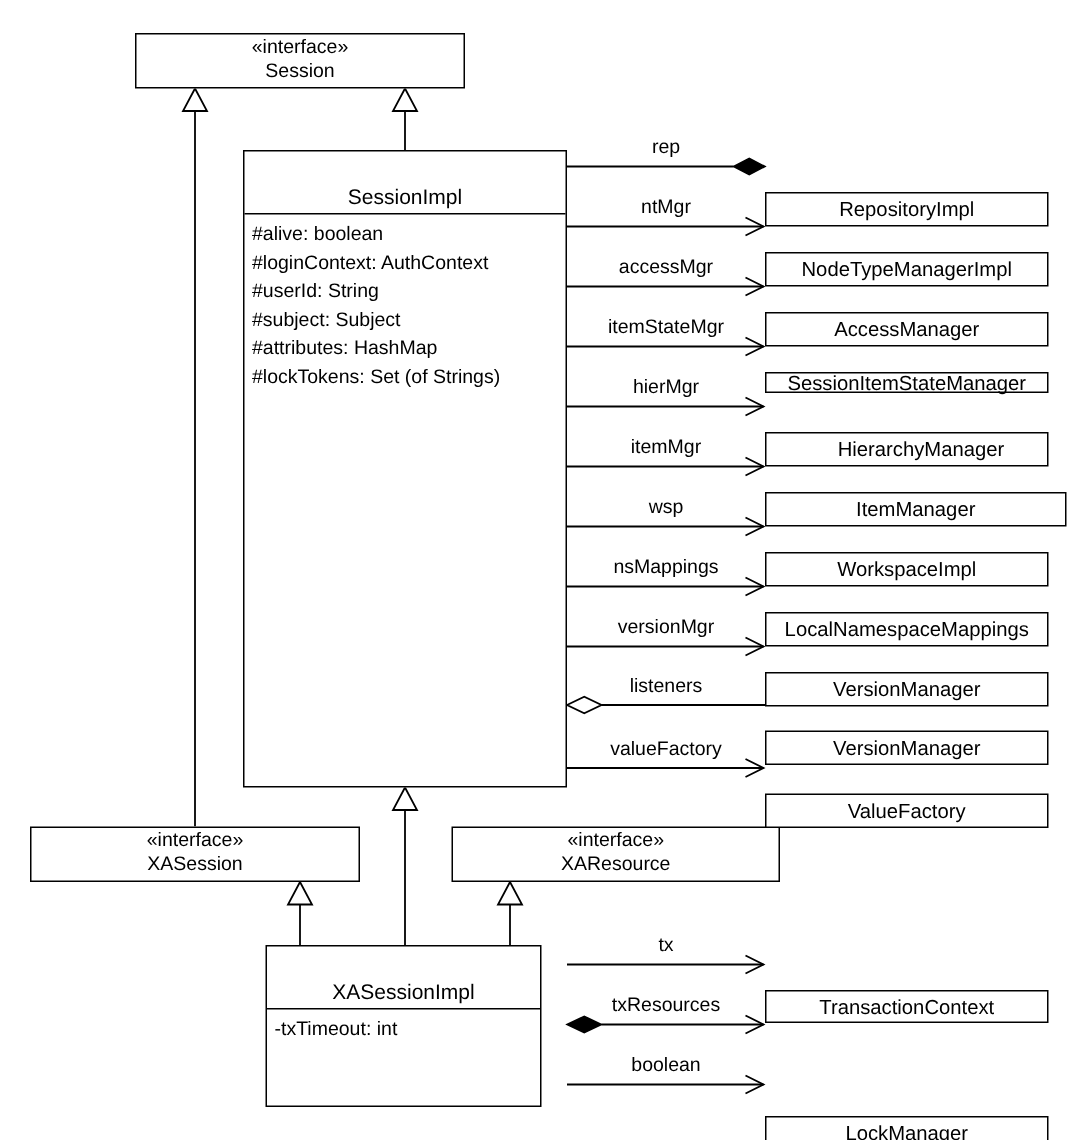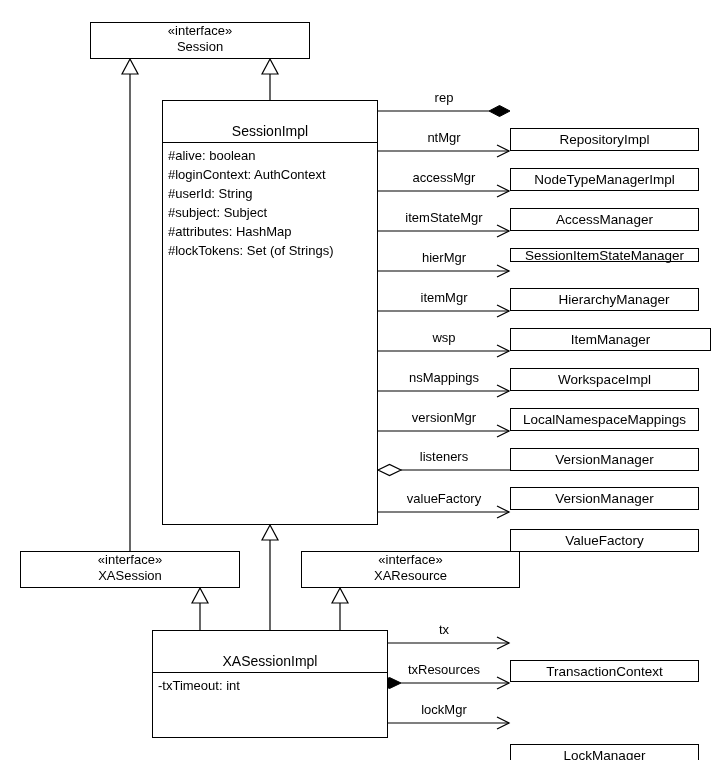--- a/index.html
+++ b/index.html
@@ -171,21 +171,21 @@
   <div class="box iface-box" style="left:20px; top:551px; width:220px; height:37px;">
     <div>«interface»</div>
     <div>XASession</div>
   </div>
 
   <div class="box iface-box" style="left:301px; top:551px; width:219px; height:37px;">
     <div>«interface»</div>
     <div>XAResource</div>
   </div>
 
-  <div class="box" style="left:152px; top:630px; width:236px; height:108px;">
+  <div class="box" style="left:177px; top:630px; width:184px; height:108px;">
     <div class="cls-title">XASessionImpl</div>
     <div class="attrs">
       <div>-txTimeout: int</div>
     </div>
   </div>
 
   <div class="box simple-box" style="left:510px; top:100px; width:189px; height:23px;">
     <span>RepositoryImpl</span>
   </div>
   <div class="box simple-box" style="left:510px; top:140px; width:189px; height:23px;">
@@ -232,15 +232,15 @@
   <div class="edge-label" style="top:210px;">itemStateMgr</div>
   <div class="edge-label" style="top:250px;">hierMgr</div>
   <div class="edge-label" style="top:290px;">itemMgr</div>
   <div class="edge-label" style="top:330px;">wsp</div>
   <div class="edge-label" style="top:370px;">nsMappings</div>
   <div class="edge-label" style="top:410px;">versionMgr</div>
   <div class="edge-label" style="top:449px;">listeners</div>
   <div class="edge-label" style="top:491px;">valueFactory</div>
   <div class="edge-label" style="top:622px;">tx</div>
   <div class="edge-label" style="top:662px;">txResources</div>
-  <div class="edge-label" style="top:702px;">lockMgr</div>
+  <div class="edge-label" style="top:702px;">boolean</div>
 
 </div>
 
 </body></html>

